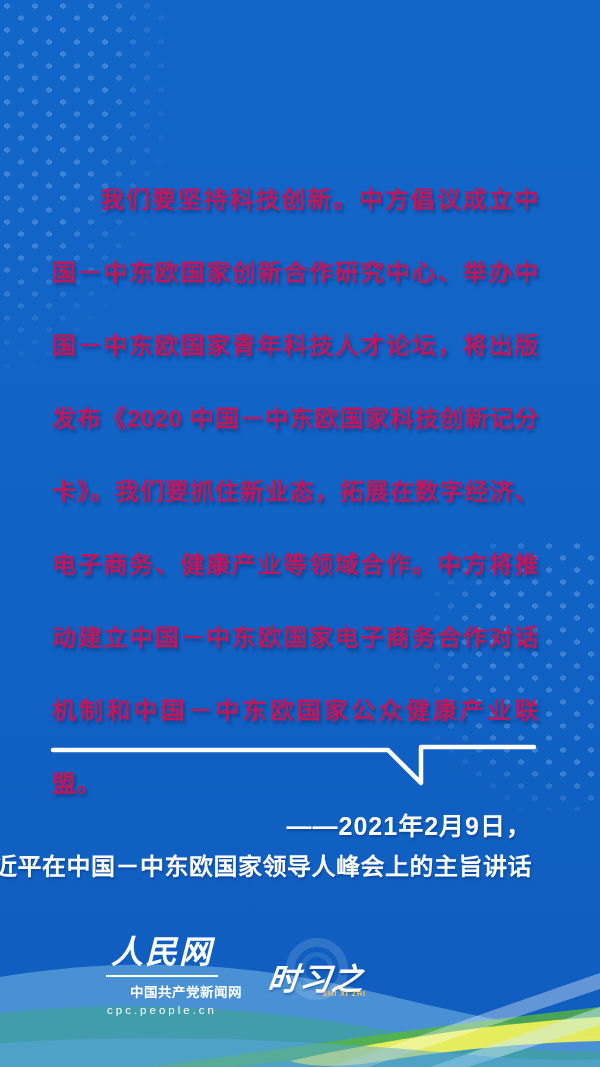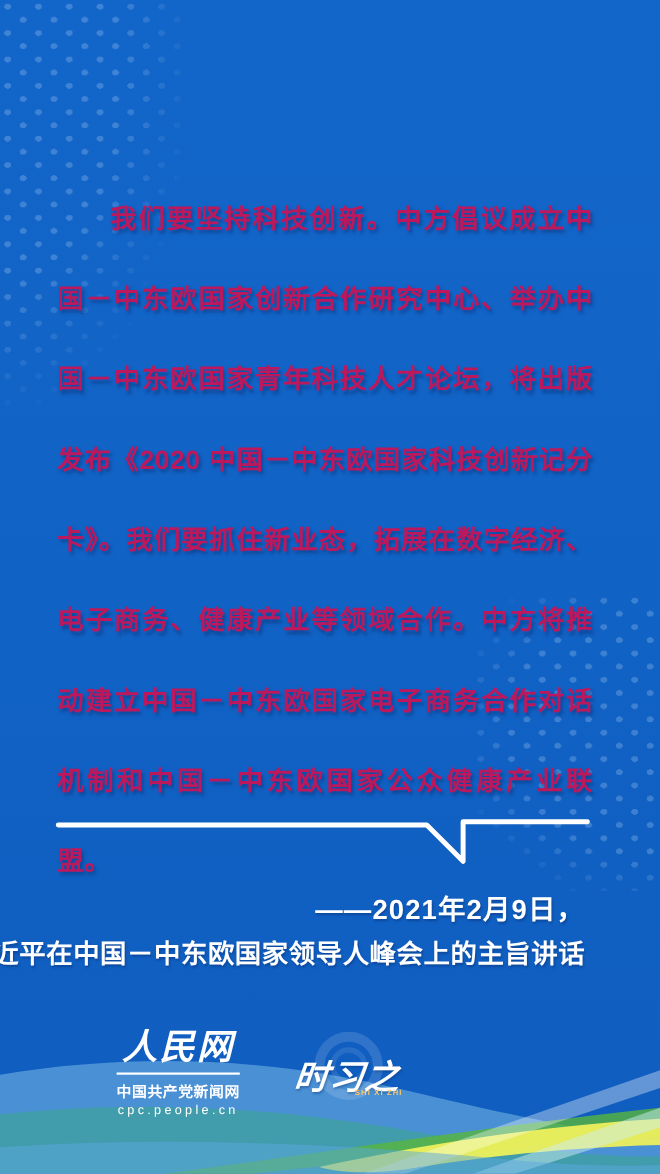--- a/index.html
+++ b/index.html
@@ -63,21 +63,21 @@
 
   
   .footer-logos {
     position:absolute; left:0; top:930px; width:476px;
     display:flex; justify-content:center; align-items:flex-end; gap:46px;
     z-index:6; color:#fff;
   }
   .people-logo { text-align:center; width:112px; }
   .people-script { font-size:32px; font-style:italic; font-weight:bold; line-height:40px; letter-spacing:2px; }
   .people-divider { height:2px; background:#ffffff; margin:3px 0 4px 0; border:none; }
-  .people-sitename { font-size:13.5px; font-weight:bold; letter-spacing:0.5px; white-space:nowrap; }
+  .people-sitename { font-size:13.5px; font-weight:bold; letter-spacing:0.5px; white-space:nowrap;margin-left:24px; }
   .people-url { font-size:11.5px; font-weight:normal; letter-spacing:3px; margin-top:3px; }
 
   .shixizhi-logo { position:relative; width:106px; height:80px; margin-top:6px; }
   .sxz-ring-outer {
     position:absolute; left:22px; top:2px; width:62px; height:62px;
     border:9px solid rgba(255,255,255,0.14); border-radius:50%;
   }
   .sxz-ring-inner {
     position:absolute; left:36px; top:16px; width:34px; height:34px;
     border:5px solid rgba(255,255,255,0.10); border-radius:50%;

